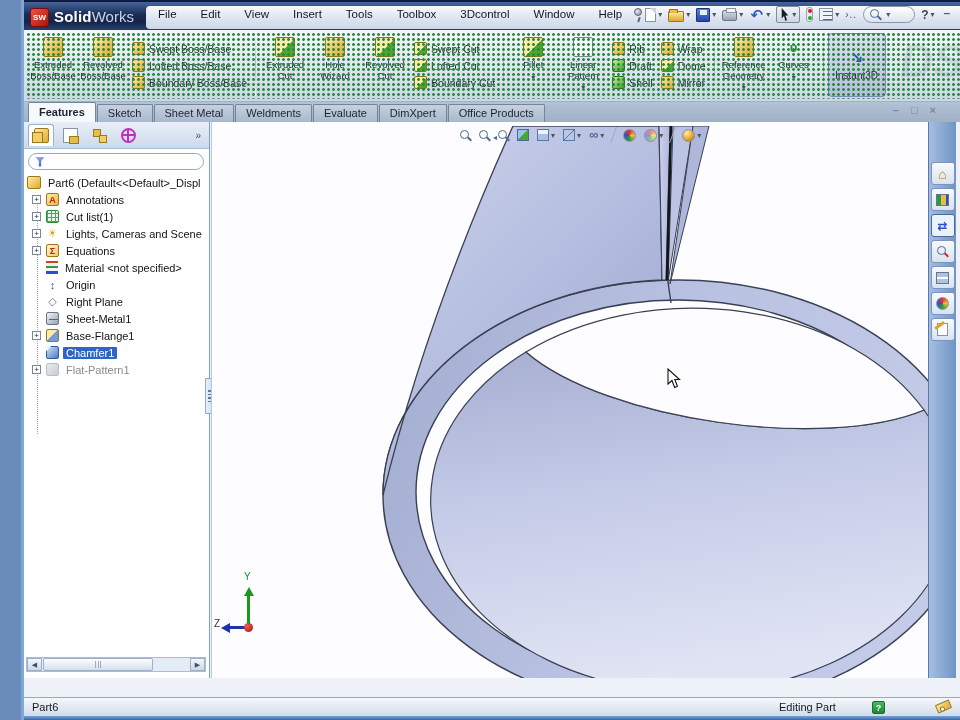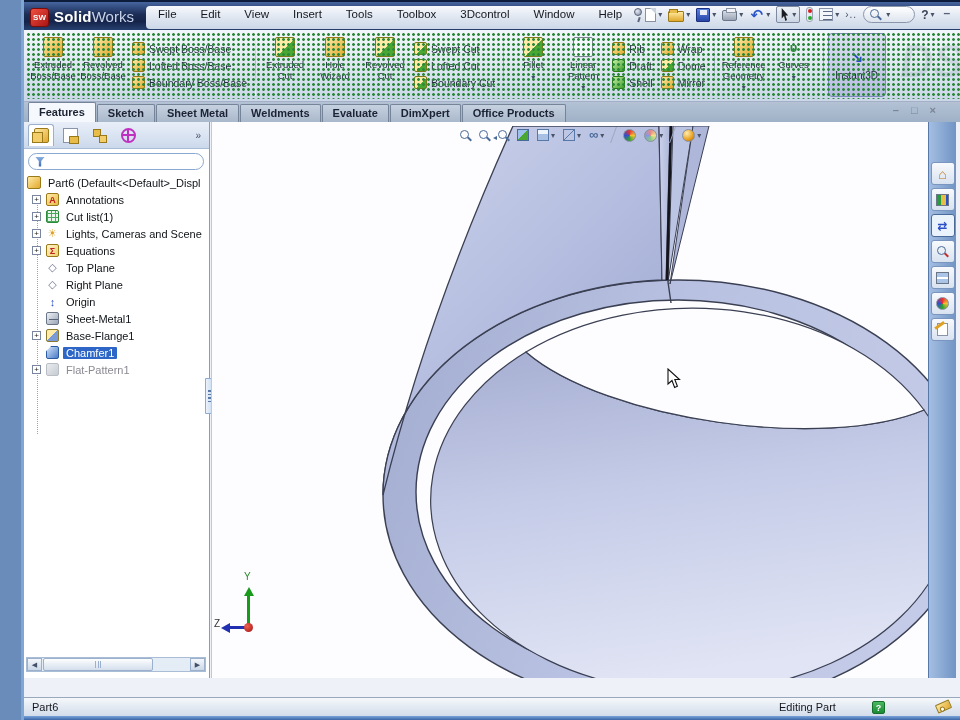--- a/index.html
+++ b/index.html
@@ -74,21 +74,21 @@
   .instant3d{width:58px;height:64px;margin-top:1px;border:1px solid #8088c0;border-radius:4px;
     background:linear-gradient(#dddff2,#b8bce2);display:flex;flex-direction:column;align-items:center;justify-content:center;gap:4px;flex:none;}
   .instant3d .lbl{font-size:10px;color:#20283c;}
   .ic-i3d{width:20px;height:16px;color:#2a50c8;font-size:16px;font-weight:bold;line-height:16px;text-align:center;}
   .watermark{position:absolute;right:14px;top:34px;font-size:46px;font-style:italic;font-weight:bold;
     color:rgba(110,122,148,.16);pointer-events:none;}
   
   .tabrow{position:absolute;left:0;top:102px;width:100%;height:20px;background:linear-gradient(#b3c2d5,#9fb1c7);
     display:flex;align-items:flex-end;padding-left:4px;}
   .ctab{height:18px;padding:2px 10px 0;font-size:11px;color:#1b2334;border:1px solid #76849a;border-bottom:none;
-    background:linear-gradient(#c6d1e0,#a9b8cb);margin-right:1px;border-radius:2px 2px 0 0;cursor:default;white-space:nowrap;font-weight:bold;}
+    background:linear-gradient(#c6d1e0,#a9b8cb);margin-right:1px;border-radius:2px 2px 0 0;cursor:default;white-space:nowrap;}
   .ctab.active{background:#f5f8fc;font-weight:bold;height:20px;padding-top:3px;}
   .doc-ctl{position:absolute;right:42px;top:2px;display:flex;gap:12px;color:#7a8494;font-size:11px;font-weight:bold;}
   
   .main{position:absolute;left:0;top:122px;width:100%;height:556px;}
   .lpanel{position:absolute;left:0;top:0;width:186px;height:556px;background:#fff;border-right:1px solid #7aa0cc;}
   .mgrhead{position:absolute;left:0;top:0;width:100%;height:27px;background:linear-gradient(#e9eff9,#ccd9ec);
     border-bottom:1px solid #a8bcd8;display:flex;align-items:center;padding:2px 4px;gap:3px;}
   .mgrtab{width:26px;height:22px;border-radius:3px 3px 0 0;display:flex;align-items:center;justify-content:center;cursor:default;}
   .mgrtab.active{background:#fff;border:1px solid #9ab0cc;border-bottom:none;}
   .mgr-chev{margin-left:auto;font-size:10px;color:#44506a;padding-right:4px;}
@@ -468,32 +468,32 @@
             <span class="ti ti-lights"></span>
             <span class="tlabel">Lights, Cameras and Scene</span>
           </div>
           <div class="trow">
             <span class="texp">+</span>
             <span class="ti ti-equations"></span>
             <span class="tlabel">Equations</span>
           </div>
           <div class="trow">
             <span class="texp none"></span>
-            <span class="ti ti-plane"></span>
-            <span class="tlabel">Top Plane</span>
+            <span class="ti ti-material"></span>
+            <span class="tlabel">Material &lt;not specified&gt;</span>
+          </div>
+          <div class="trow">
+            <span class="texp none"></span>
+            <span class="ti ti-origin"></span>
+            <span class="tlabel">Origin</span>
           </div>
           <div class="trow">
             <span class="texp none"></span>
             <span class="ti ti-plane"></span>
             <span class="tlabel">Right Plane</span>
-          </div>
-          <div class="trow">
-            <span class="texp none"></span>
-            <span class="ti ti-origin"></span>
-            <span class="tlabel">Origin</span>
           </div>
           <div class="trow">
             <span class="texp none"></span>
             <span class="ti ti-sheetmetal"></span>
             <span class="tlabel">Sheet-Metal1</span>
           </div>
           <div class="trow">
             <span class="texp">+</span>
             <span class="ti ti-baseflange"></span>
             <span class="tlabel">Base-Flange1</span>

